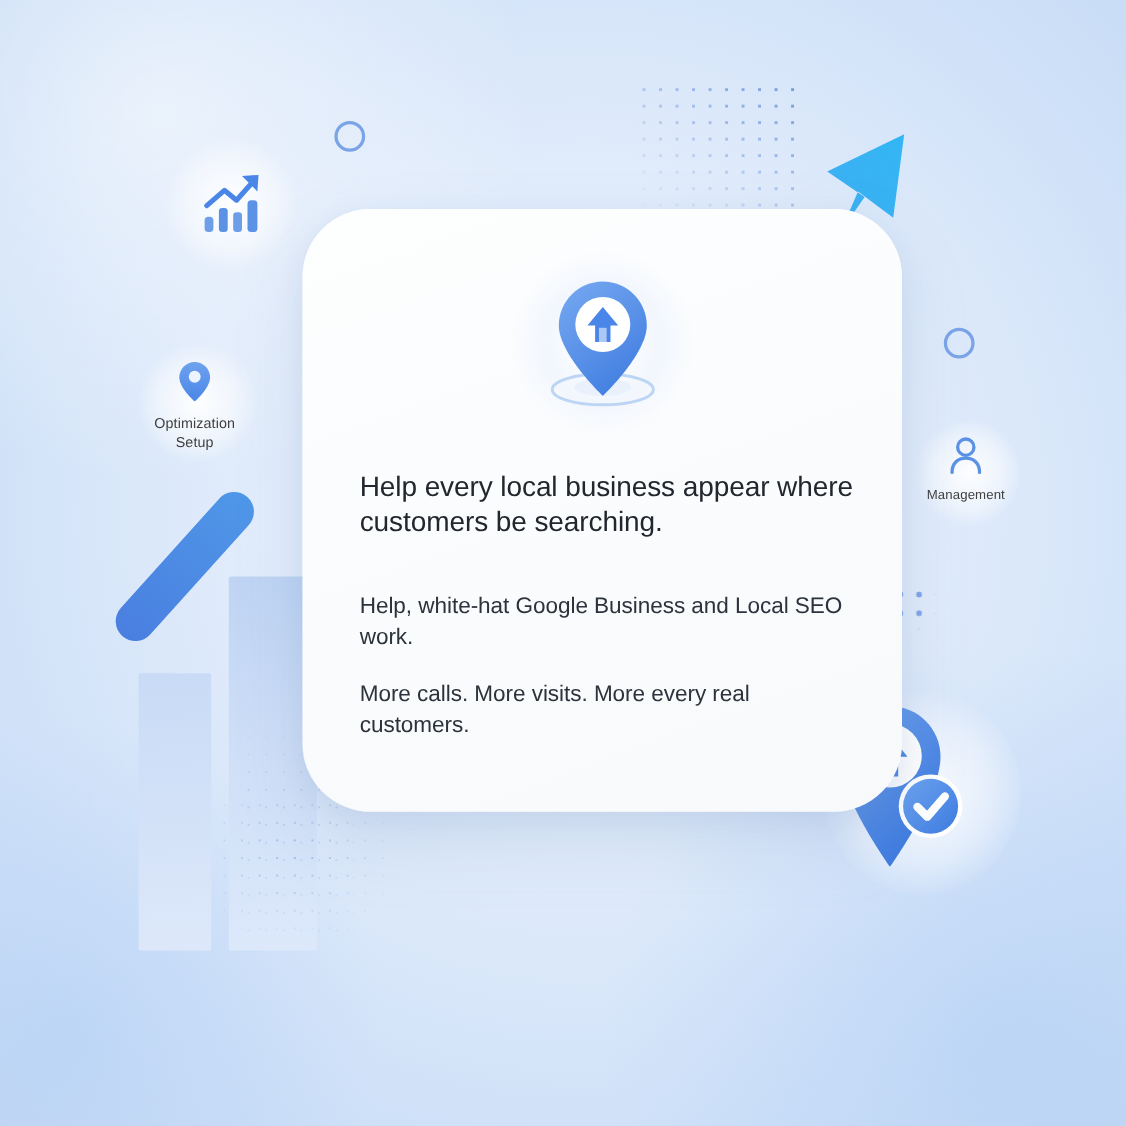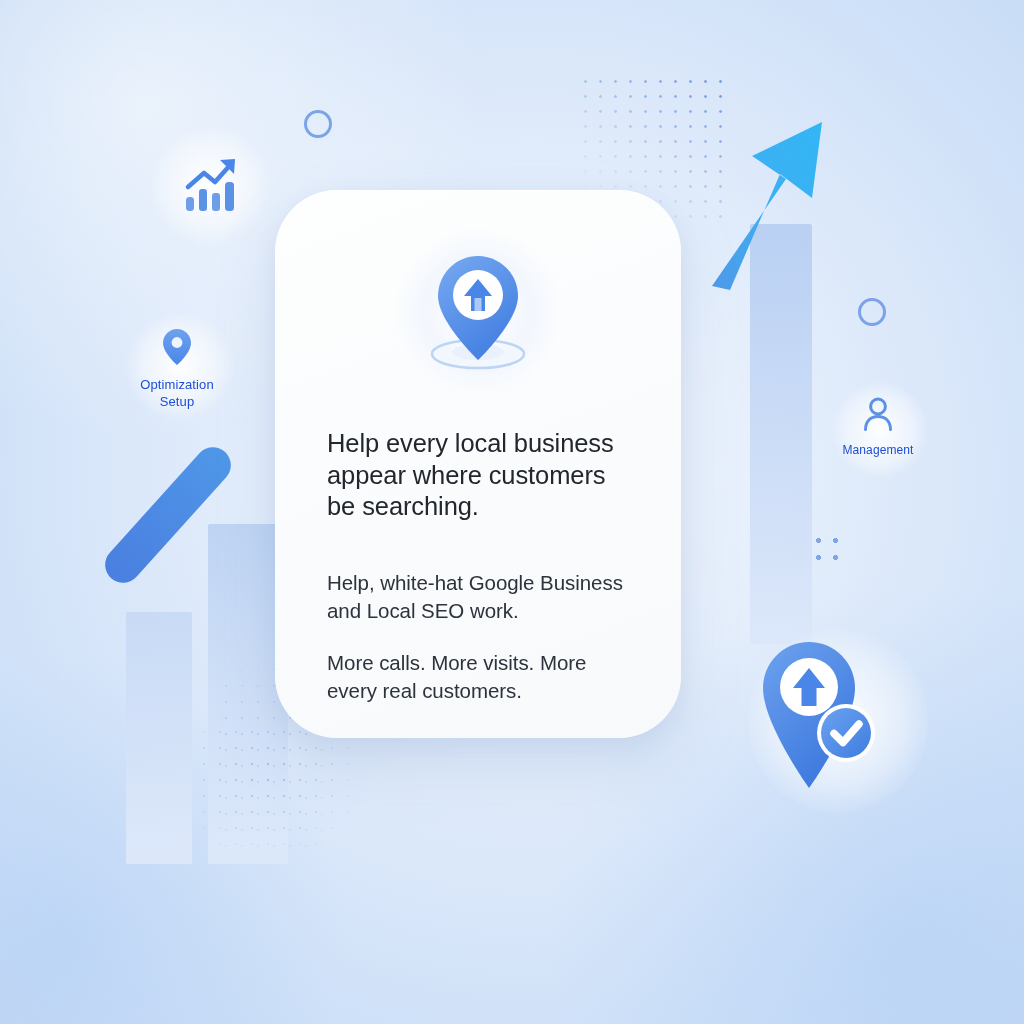--- a/index.html
+++ b/index.html
@@ -92,21 +92,21 @@
   .circle-tl{left:304px;top:110px;width:22px;height:22px;}
   .circle-r {left:858px;top:298px;width:22px;height:22px;}
 
   
   .arrow-tr{position:absolute;left:690px;top:100px;width:150px;height:190px;}
 
   
   .feature{position:absolute;text-align:center;width:150px;}
   .feature .ficon{display:block;margin:0 auto 10px;}
   .feature .flabel{
-    font-size:13px;line-height:17px;color:#1d4ed8;letter-spacing:.1px;
+    font-size:13px;line-height:17px;color:#404040;letter-spacing:.1px;
     white-space:pre-line;
   }
   .feat-left{left:102px;top:328px;}
   .feat-right{left:803px;top:396px;}
   .feat-right .flabel{font-size:12px;}
 
   .glow{
     position:absolute;border-radius:50%;
     background:radial-gradient(circle, rgba(255,255,255,.95) 0%, rgba(255,255,255,.45) 48%, rgba(255,255,255,0) 72%);
     pointer-events:none;
@@ -117,21 +117,21 @@
   .glow-pinbr{left:748px;top:628px;width:180px;height:186px;
     background:radial-gradient(circle, rgba(255,255,255,.92) 0%, rgba(255,255,255,.4) 50%, rgba(255,255,255,0) 74%);}
 
   .chart-icon{position:absolute;left:182px;top:155px;width:60px;height:60px;}
 
   
   .pin-br{position:absolute;left:758px;top:638px;width:118px;height:156px;}
 
   
   .card{
-    position:absolute;left:275px;top:190px;width:406px;height:548px;
+    position:absolute;left:275px;top:190px;width:545px;height:548px;
     background:linear-gradient(160deg,#fdfefe 0%, #fbfcfd 45%, #f7f9fb 100%);
     border-radius:62px;
     box-shadow:
       0 28px 62px rgba(103,136,187,.18),
       0 8px 22px rgba(103,136,187,.10),
       0 1px 0 rgba(255,255,255,.85) inset;
   }
   .card-icon-wrap{
     position:absolute;left:50%;top:52px;transform:translateX(-50%);
     width:150px;height:140px;

